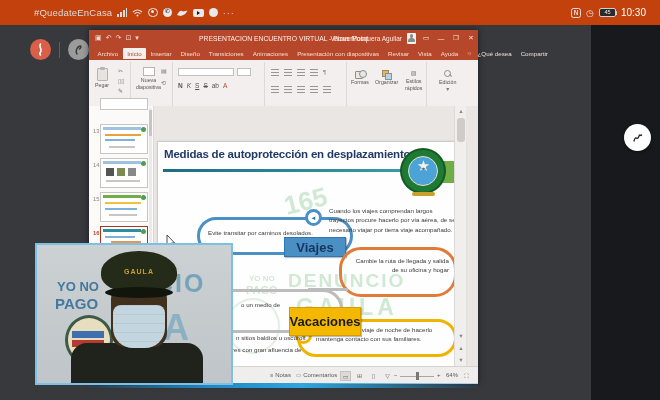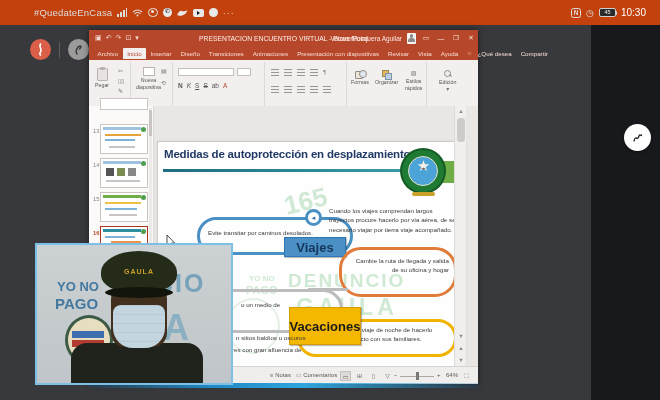--- a/index.html
+++ b/index.html
@@ -414,21 +414,21 @@
           <div class="note" style="left:193px; top:114px; width:98px; text-align:right">Cambie la ruta de llegada y salida de su oficina y hogar</div>
           <div class="capsule cap-gray" style="left:15px; top:147px; width:170px; height:44px"></div>
           <div class="gray-line" style="left:150px; top:146px; width:40px"></div>
           <div class="note" style="left:83px; top:158px; width:70px">o un medio de</div>
 
           <div class="capsule cap-yellow" style="left:139px; top:177px; width:160px; height:38px"></div>
           <div class="conn-circle cc-yellow" style="left:137px; top:185px">
               <span>◄</span>
             </div>
           <div class="note" style="left:158px; top:183px; width:136px">En lo posible no viaje de noche de hacerlo mantenga contacto con sus familiares.</div>
-          <div class="tag tag-vac" style="left:131px; top:165px; width:72px; height:38px">Vacaciones</div>
+          <div class="tag tag-vac" style="left:131px; top:165px; width:72px; height:29px">Vacaciones</div>
           <div class="note" style="left:78px; top:191px; width:80px">n sitios baldíos u oscuros</div>
           <div class="note" style="left:74px; top:203px; width:80px">res con gran afluencia de</div>
 
           <svg class="cursor-svg" style="left:8px; top:93px" width="10" height="14">
             <polygon points="1,0 1,11 3.6,8.6 5.2,13 7,12.2 5.4,8 8.6,8" fill="#fff" stroke="#222" stroke-width="0.8"></polygon>
           </svg>
         </div>
 
         <div class="vscroll">
           <span class="vs-btn" style="top:0">▲</span>

